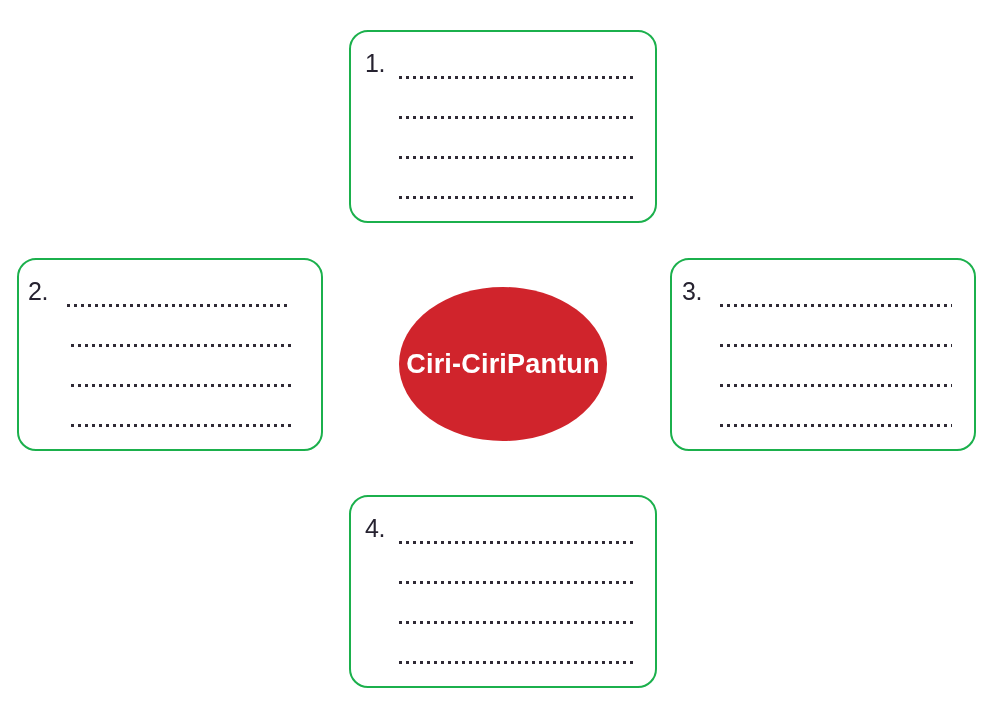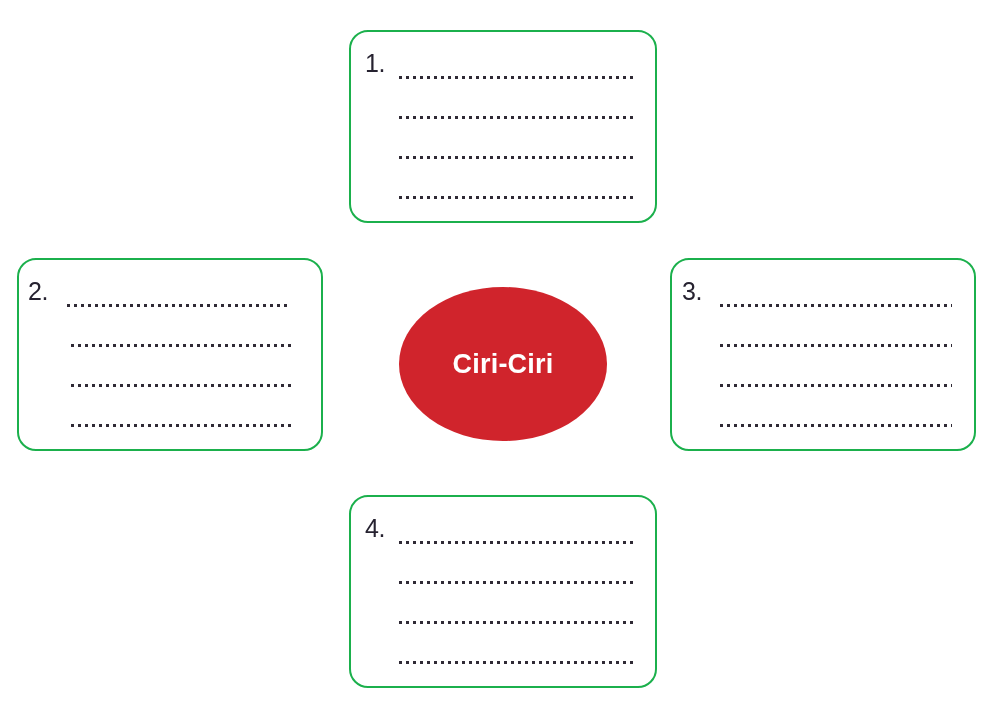--- a/index.html
+++ b/index.html
@@ -135,20 +135,21 @@
         <span class="dotted-line"></span>
       </div>
       <div class="line-row">
         <span class="dotted-line"></span>
       </div>
     </div>
   </div>
 
   <div class="center-node">
     <span class="center-line">Ciri-Ciri</span>
+    <span class="center-line">Pantun</span>
   </div>
 
   <div class="answer-box box-right">
     <div class="lines">
       <div class="line-row first">
         <span class="row-number">3.</span>
         <span class="dotted-line"></span>
       </div>
       <div class="line-row">
         <span class="dotted-line"></span>

